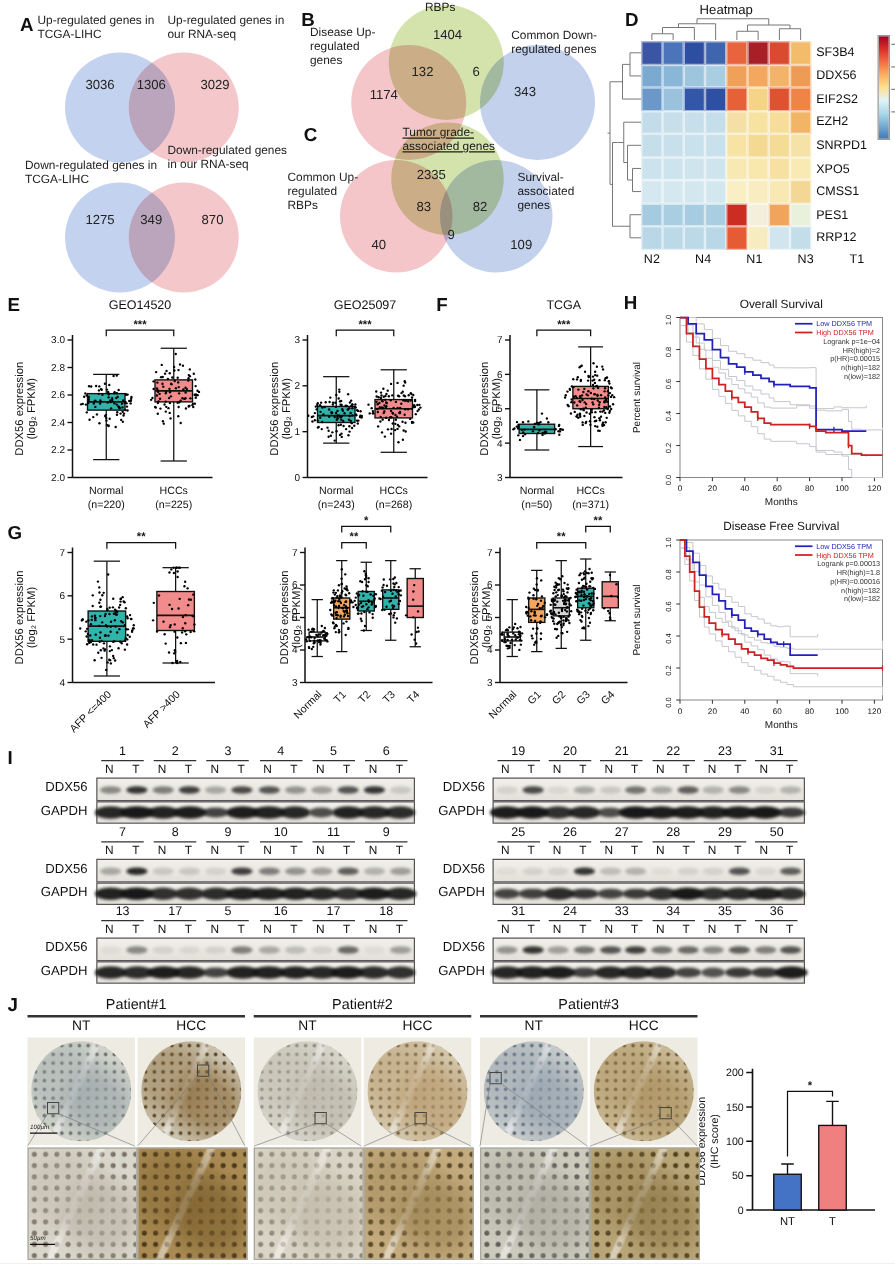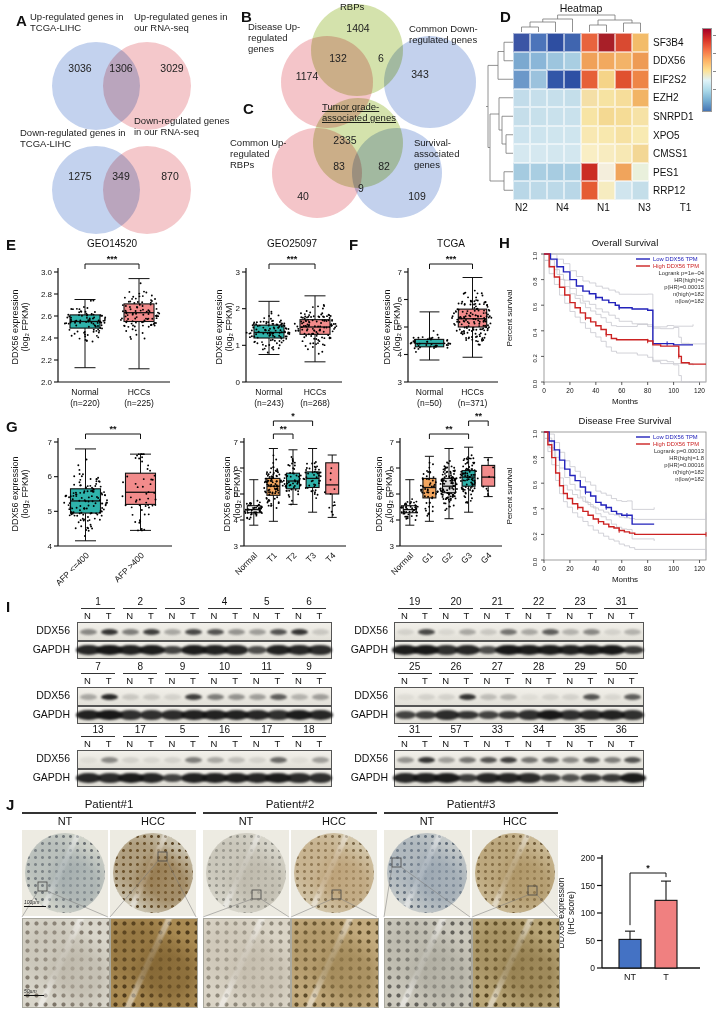--- a/index.html
+++ b/index.html
@@ -2176,21 +2176,21 @@
         <div class="band" style="left: 141.8px; top: 3.075px; width: 26.4px; height: 9.85px; opacity: 0.9775;"></div>
         <div class="band" style="left: 163.967px; top: 3.45px; width: 23.4px; height: 9.1px; opacity: 0.865;"></div>
         <div class="band" style="left: 184.333px; top: 3.375px; width: 24px; height: 9.25px; opacity: 0.8875;"></div>
         <div class="band" style="left: 204.4px; top: 3.225px; width: 25.2px; height: 9.55px; opacity: 0.9325;"></div>
         <div class="band" style="left: 225.967px; top: 3.45px; width: 23.4px; height: 9.1px; opacity: 0.865;"></div>
       </div>
       <div class="snum" style="left: 414.667px; top: 724px; position: absolute;">31</div>
       <div class="sline" style="left: 397.667px; top: 736px; width: 34px; position: absolute;"></div>
       <div class="ntlab" style="left: 404.333px; top: 738px; position: absolute;">N</div>
       <div class="ntlab" style="left: 425px; top: 738px; position: absolute;">T</div>
-      <div class="snum" style="left: 456px; top: 724px; position: absolute;">57</div>
+      <div class="snum" style="left: 456px; top: 724px; position: absolute;">24</div>
       <div class="sline" style="left: 439px; top: 736px; width: 34px; position: absolute;"></div>
       <div class="ntlab" style="left: 445.667px; top: 738px; position: absolute;">N</div>
       <div class="ntlab" style="left: 466.333px; top: 738px; position: absolute;">T</div>
       <div class="snum" style="left: 497.333px; top: 724px; position: absolute;">33</div>
       <div class="sline" style="left: 480.333px; top: 736px; width: 34px; position: absolute;"></div>
       <div class="ntlab" style="left: 487px; top: 738px; position: absolute;">N</div>
       <div class="ntlab" style="left: 507.667px; top: 738px; position: absolute;">T</div>
       <div class="snum" style="left: 538.667px; top: 724px; position: absolute;">34</div>
       <div class="sline" style="left: 521.667px; top: 736px; width: 34px; position: absolute;"></div>
       <div class="ntlab" style="left: 528.333px; top: 738px; position: absolute;">N</div>

